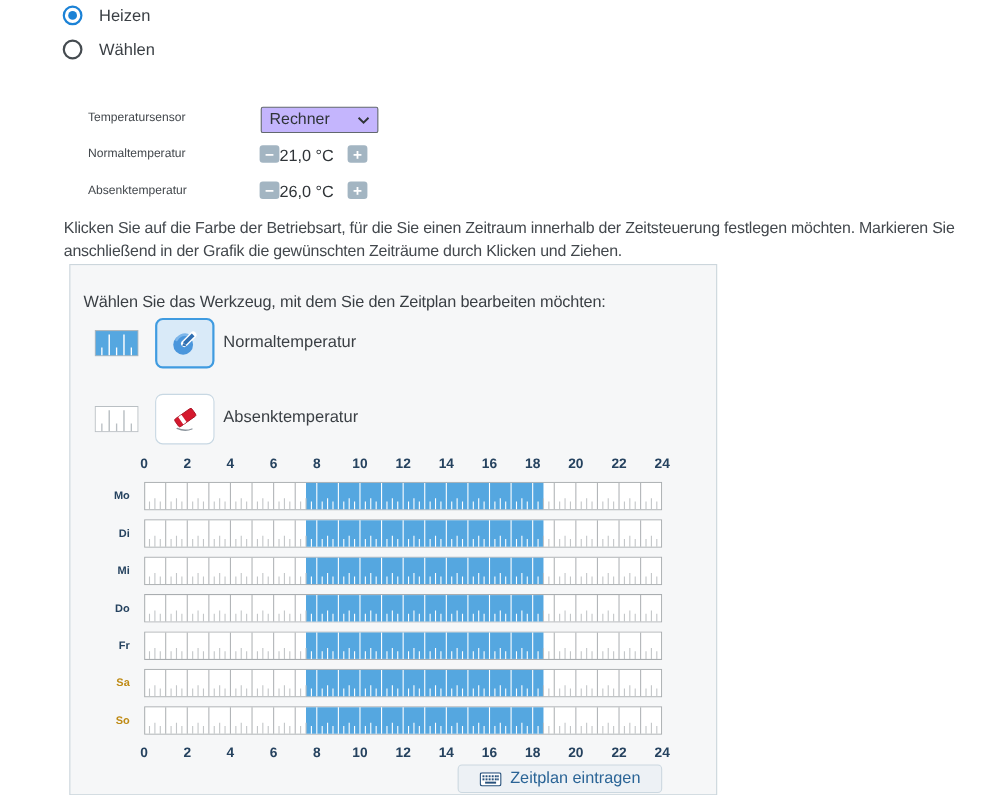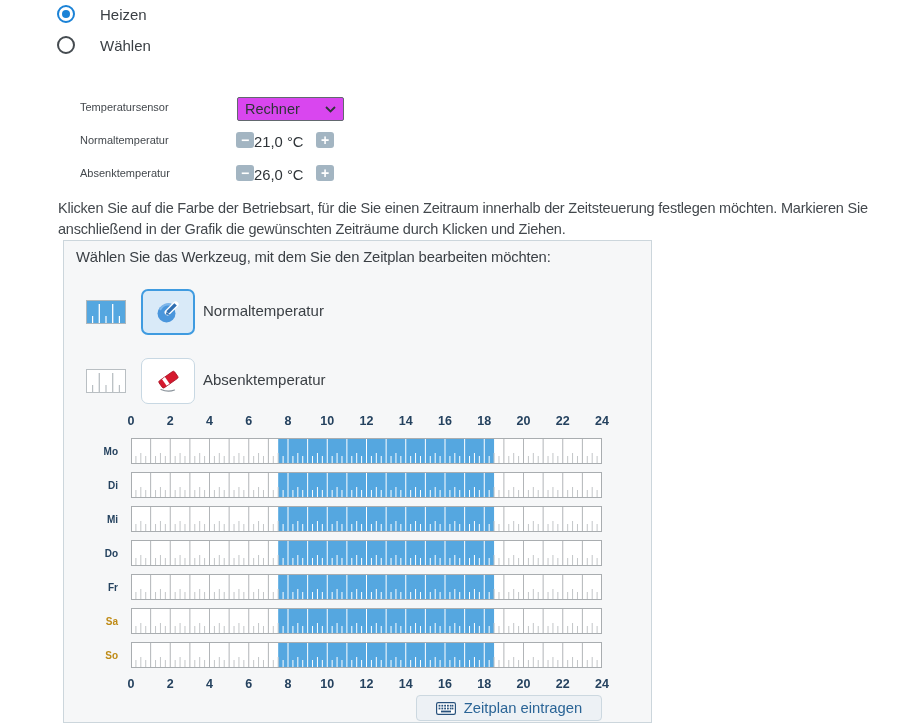--- a/index.html
+++ b/index.html
@@ -1,48 +1,48 @@
 <!DOCTYPE html>
 <html><head>
 <meta charset="utf-8">
 <style>
   * { margin:0; padding:0; box-sizing:border-box; }
   html,body { background:#fff; }
   body { font-family:"Liberation Sans", sans-serif; color:#3a3f44; }
   #stage { position:relative; width:898px; height:723px; background:#fff; overflow:hidden; }
 
   
-  .radio-row { position:absolute; left:57px; display:flex; align-items:center; gap:25px; }
+  .radio-row { position:absolute; left:57px; display:flex; align-items:center; gap:15px; }
   .radio-circle { width:18px; height:18px; border-radius:50%; border:2px solid #454b50; background:#fff;
                   display:flex; align-items:center; justify-content:center; flex:0 0 auto; }
   .radio-row.selected .radio-circle { border-color:#1b82d6; }
   .radio-dot { width:8px; height:8px; border-radius:50%; background:transparent; }
   .radio-row.selected .radio-dot { background:#1b82d6; }
   .radio-label { font-size:15px; color:#3a3f44; }
 
   .hint-text { position:absolute; left:78px; top:71px; font-size:14.6px; color:#43484d; letter-spacing:-0.15px; }
 
   
   .form-label { position:absolute; left:80px; font-size:11px; color:#43484d; }
-  .select-box { position:absolute; left:237px; top:97px; width:107px; height:24px; background:#d946ef;
+  .select-box { position:absolute; left:237px; top:97px; width:107px; height:24px; background:#c4b5fd;
                 border:1px solid #62686e; border-radius:2px; display:flex; align-items:center;
                 padding:0 7px; cursor:pointer; }
   .select-box span { flex:1; font-size:14.5px; color:#2f3438; }
   .stepper-btn { position:absolute; width:18px; height:16px; border-radius:3px; background:#a3b5c2;
                  color:#fff; font-size:14px; font-weight:bold; line-height:14px; text-align:center;
                  border:none; cursor:pointer; padding:0; }
   .stepper-value { position:absolute; width:62px; text-align:left; font-size:14.8px; color:#2f3438; }
 
   .instruction { position:absolute; left:58px; top:198px; width:842px; font-size:14.5px; line-height:21px;
                  color:#43484d; letter-spacing:-0.2px; }
 
   
   .panel { position:absolute; left:63px; top:240px; width:589px; height:483px;
            background:#f6f7f8; border:1px solid #ccd6dc; }
-  .tool-prompt { position:absolute; left:12px; top:8px; font-size:14.8px; color:#3a3f44; letter-spacing:-0.15px; }
+  .tool-prompt { position:absolute; left:12px; top:26px; font-size:14.8px; color:#3a3f44; letter-spacing:-0.15px; }
 
   .tool-row { position:absolute; left:0; width:100%; height:46px; }
   .tool-row .swatch { position:absolute; left:22px; top:11px; width:40px; height:24px; cursor:pointer; }
   .tool-btn { position:absolute; left:77px; top:0; width:54px; height:46px; border-radius:7px;
               background:#fff; border:1px solid #c8d8e3; display:flex; align-items:center;
               justify-content:center; cursor:pointer; }
   .tool-btn.selected { background:#d9eaf8; border:2px solid #3f9be0; }
   .tool-label { position:absolute; left:139px; top:13px; font-size:15px; color:#3a3f44; }
 
   

